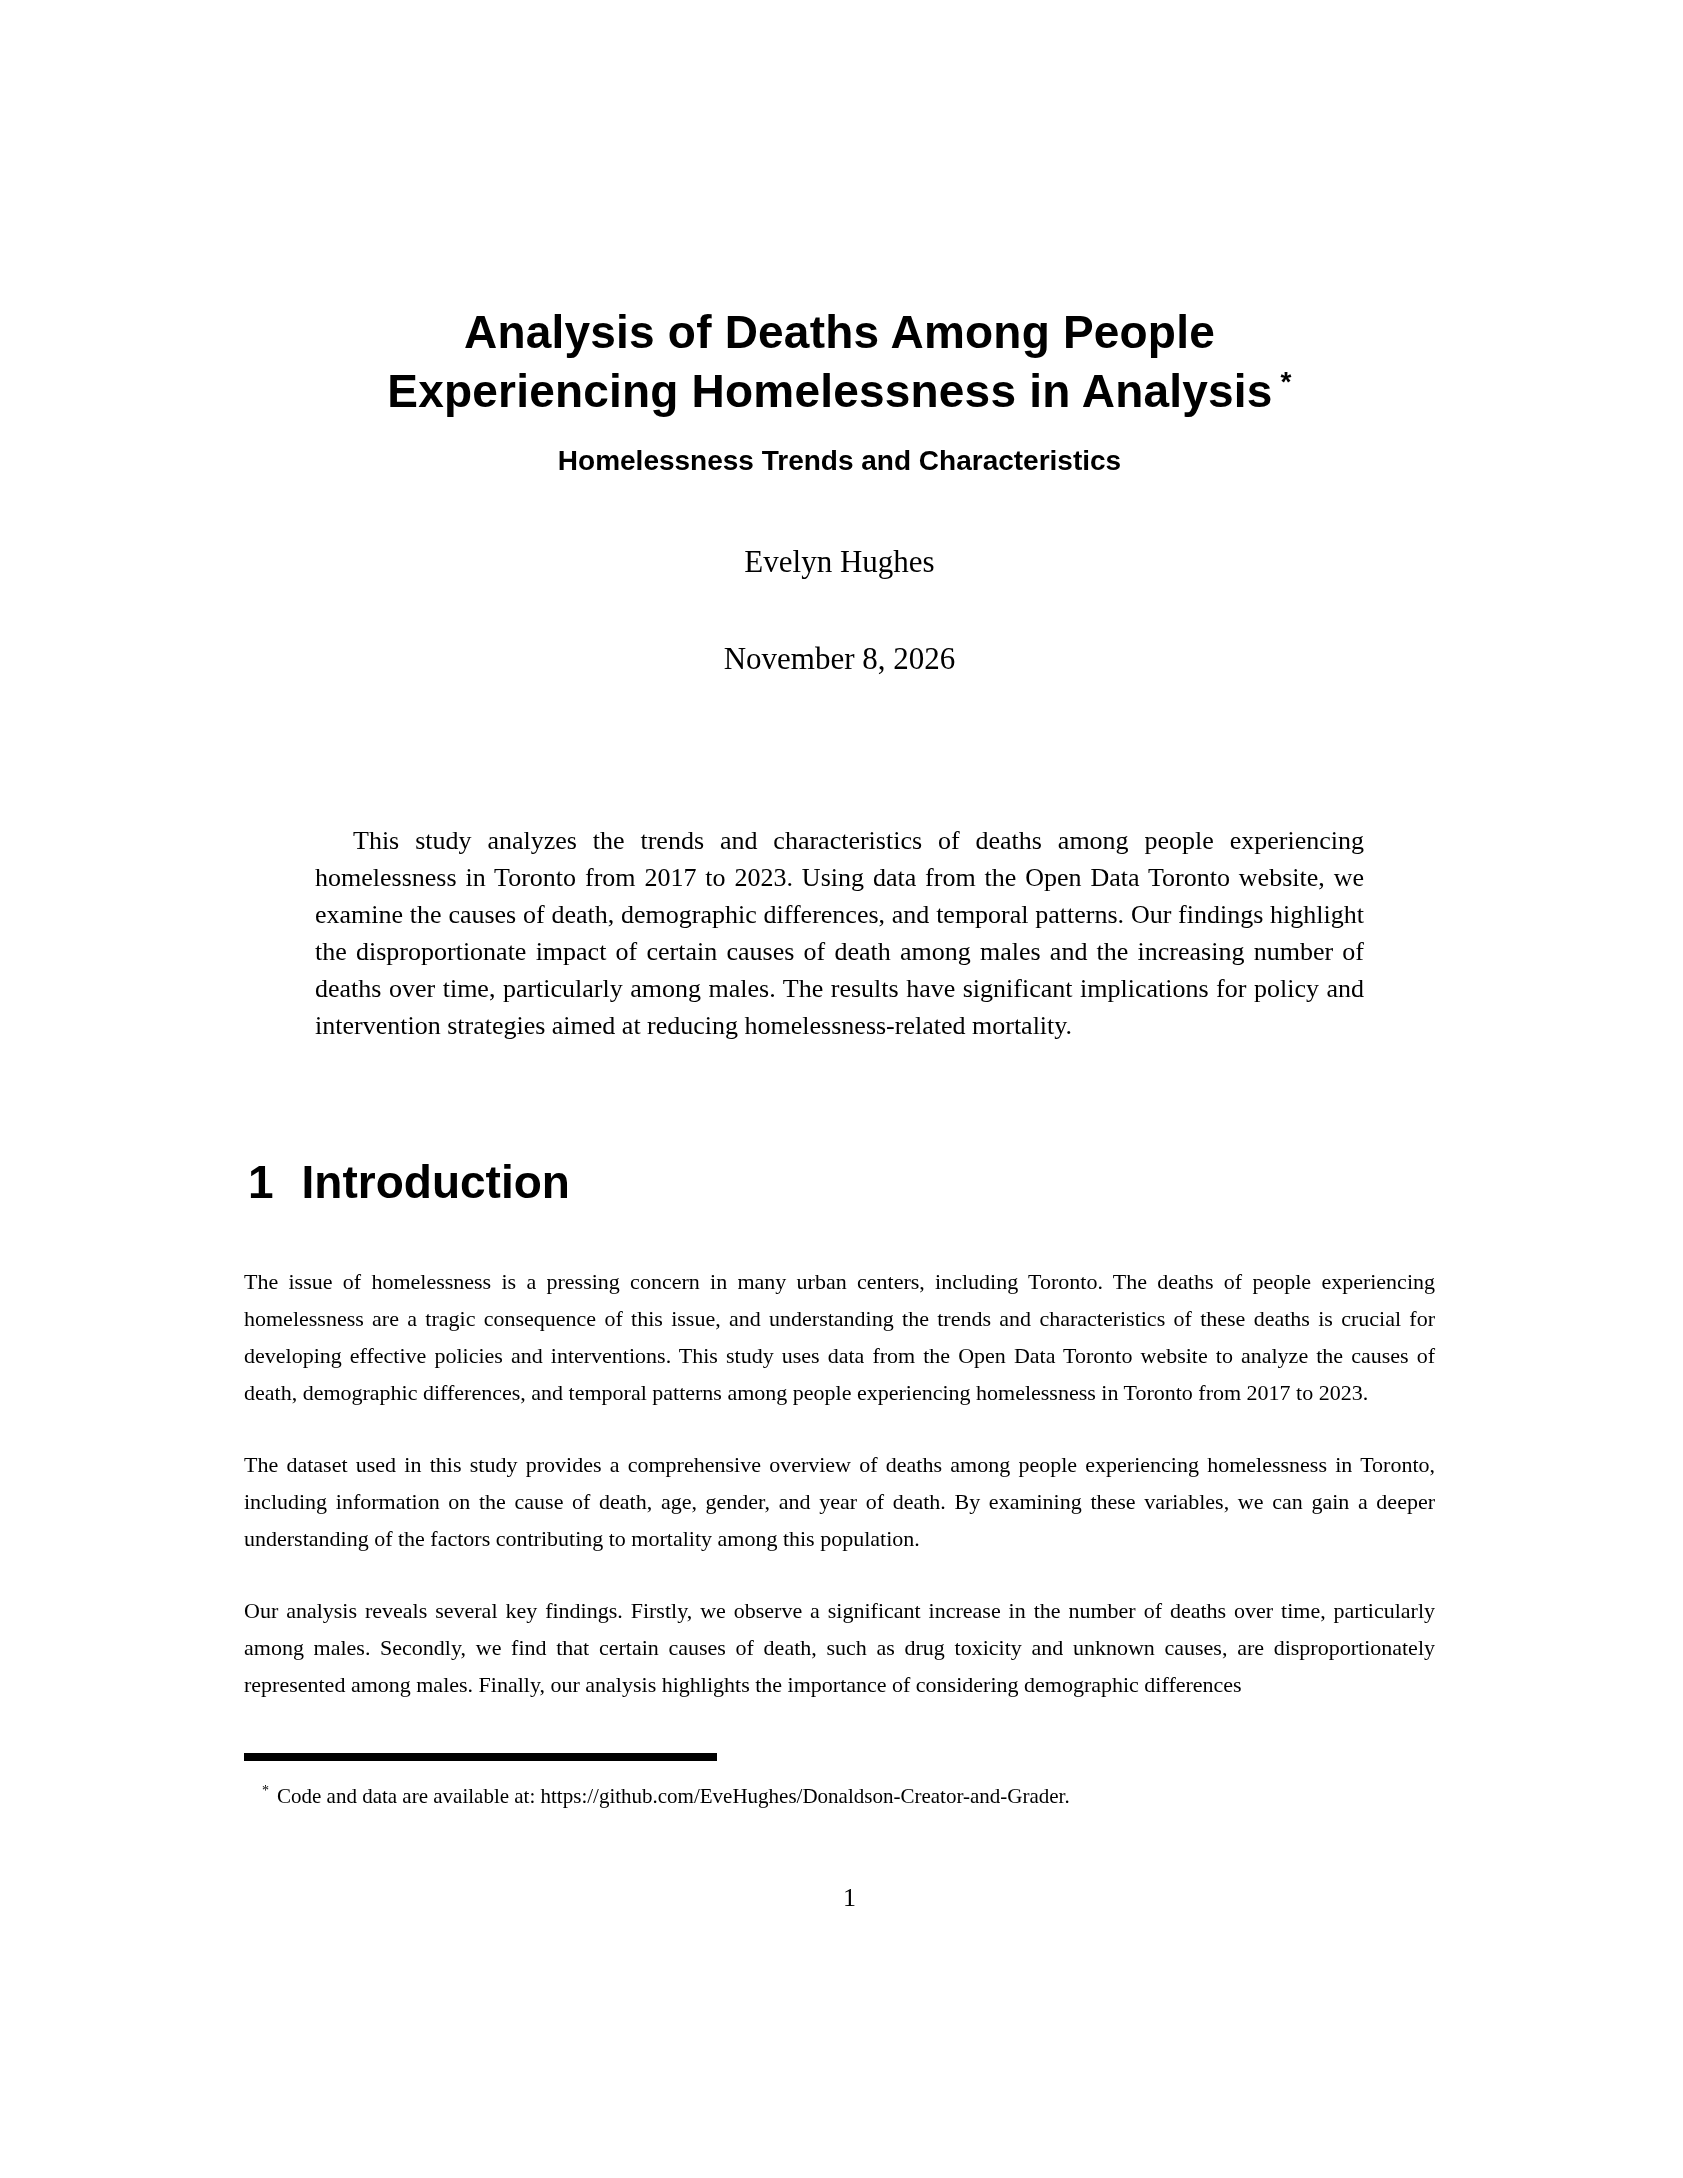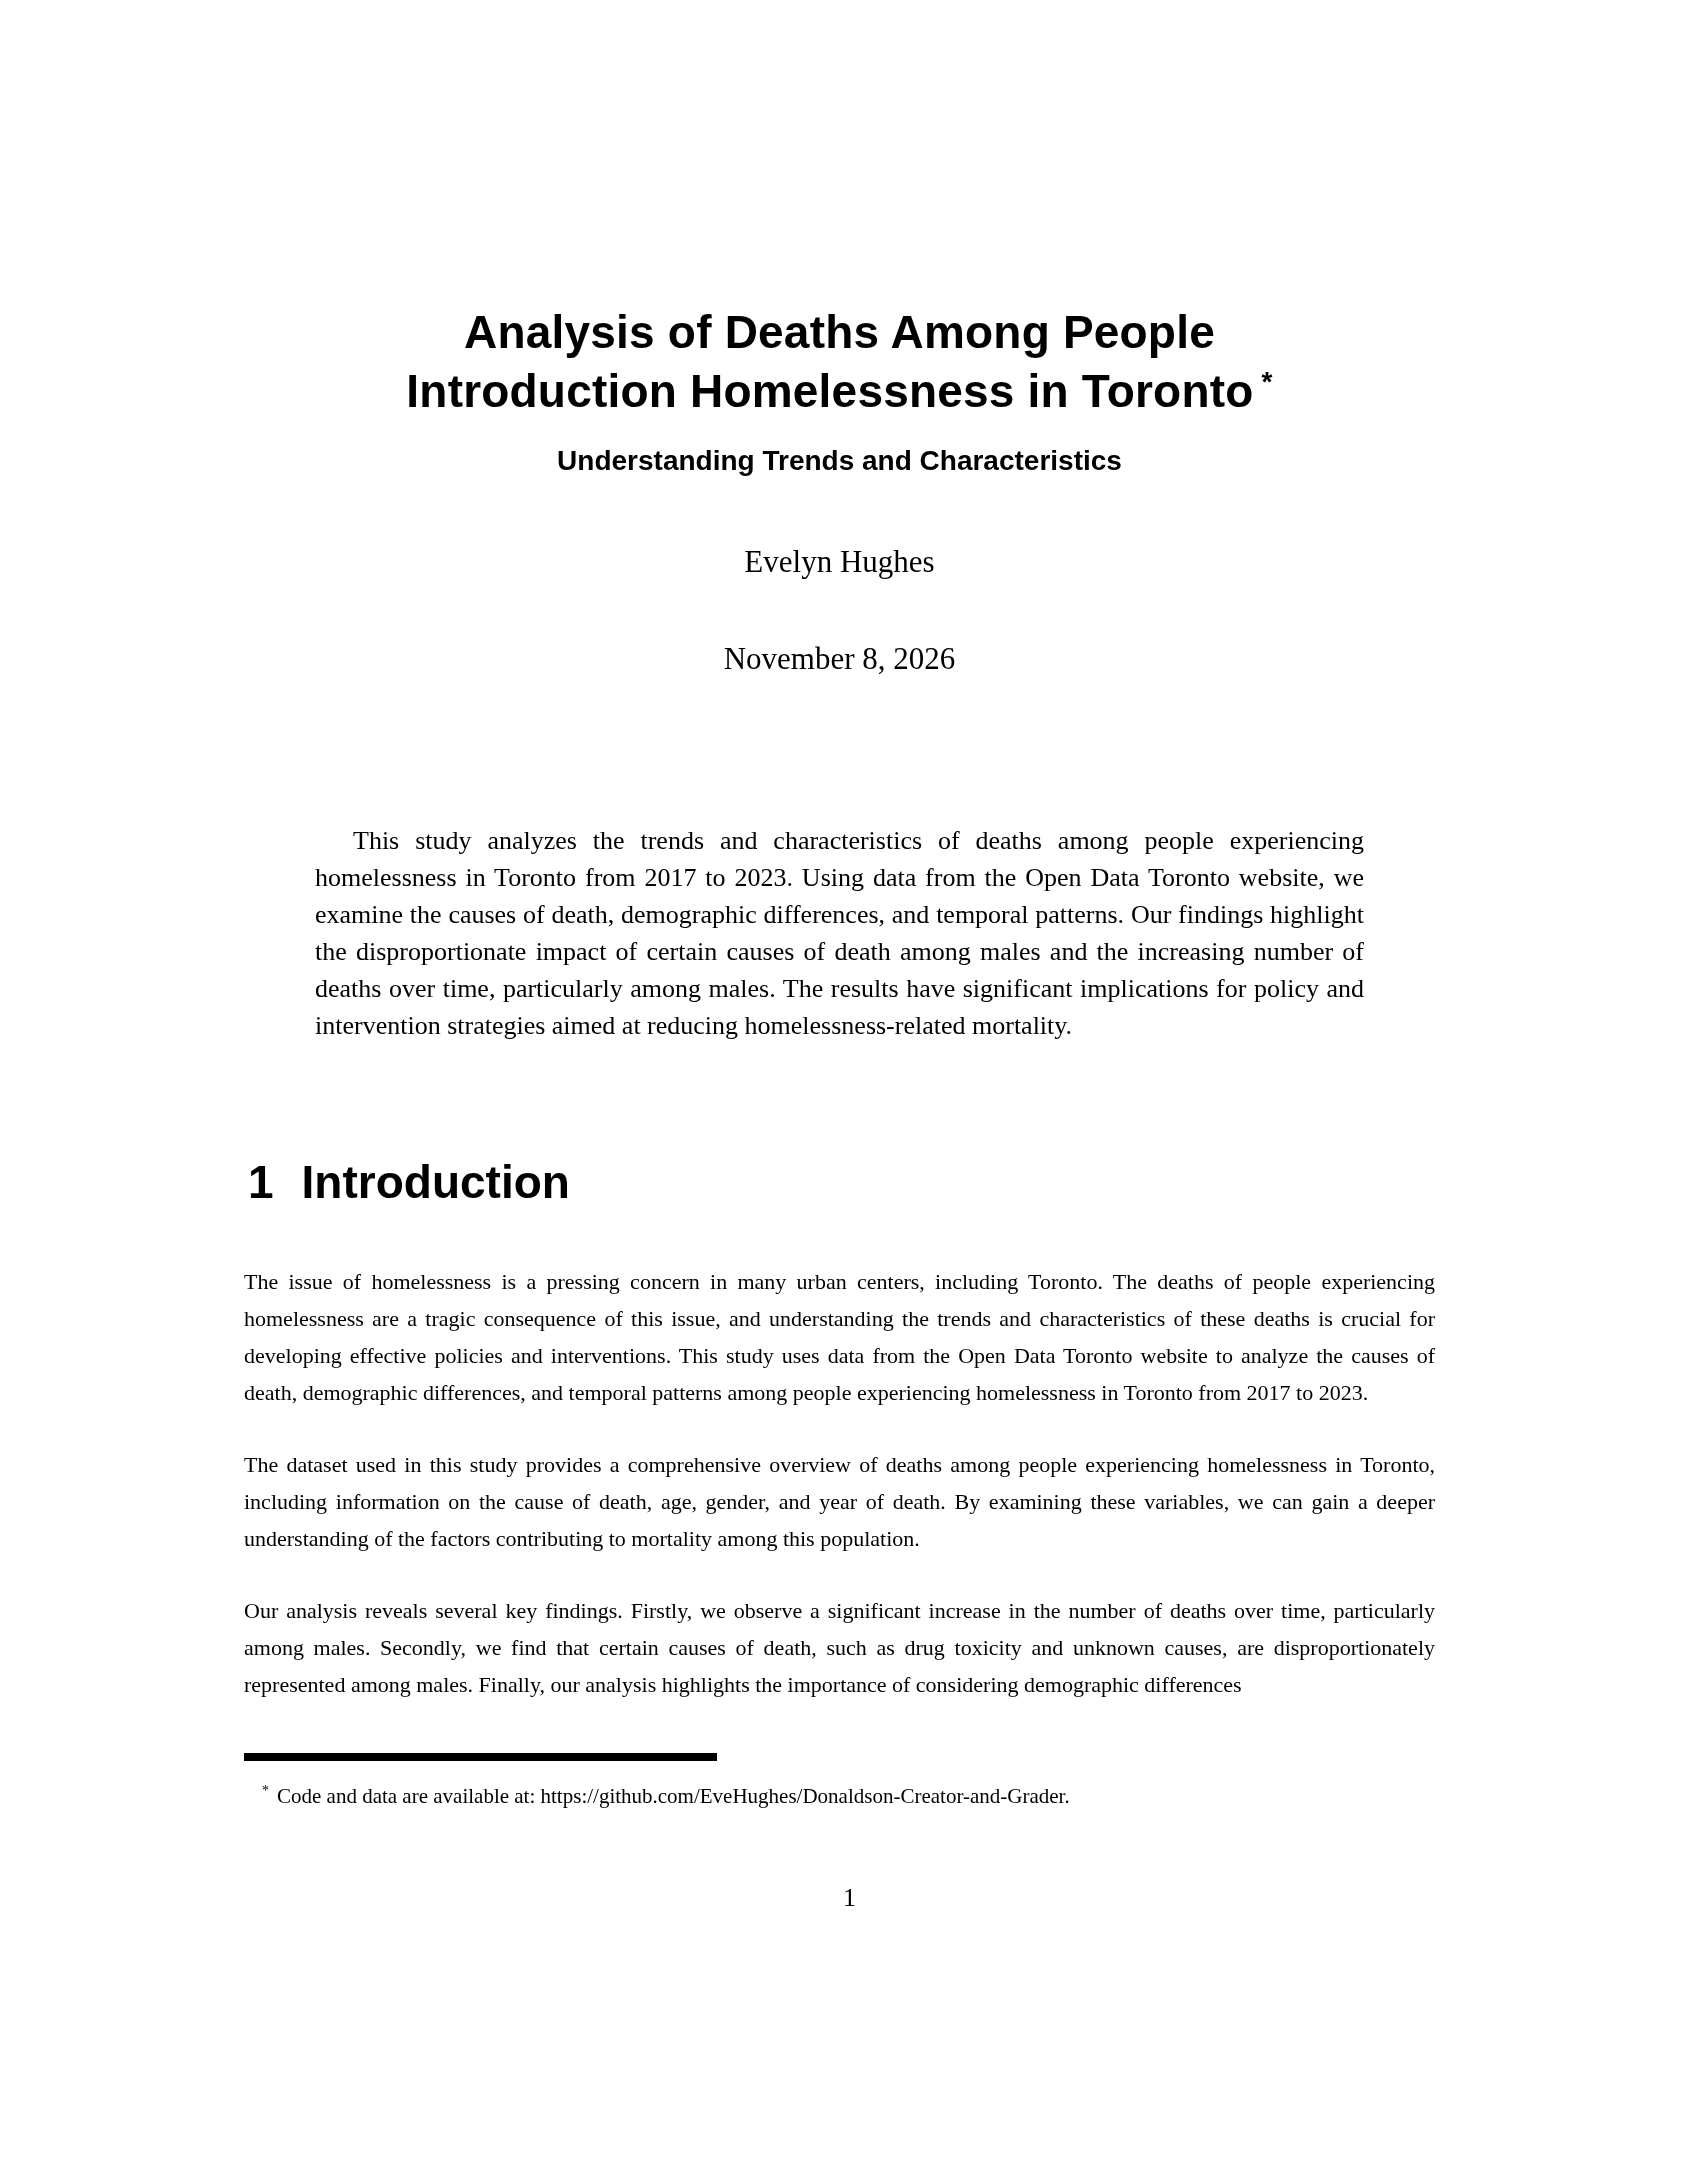--- a/index.html
+++ b/index.html
@@ -104,23 +104,23 @@
 </style>
 </head>
 <body>
 
 <div class="page">
   <div class="content">
 
     <header class="titleblock">
       <h1 class="title">
         <span>Analysis of Deaths Among People</span><br>
-        <span>Introduction Homelessness in Toronto</span><sup>*</sup>
+        <span>Experiencing Homelessness in Analysis</span><sup>*</sup>
       </h1>
-      <div class="subtitle">Understanding Trends and Characteristics</div>
+      <div class="subtitle">Homelessness Trends and Characteristics</div>
       <div class="author">Evelyn Hughes</div>
       <div class="date">November 8, 2026</div>
     </header>
 
     <section class="abstract">
       <p>This study analyzes the trends and characteristics of deaths among people experiencing homelessness in Toronto from 2017 to 2023. Using data from the Open Data Toronto website, we examine the causes of death, demographic differences, and temporal patterns. Our findings highlight the disproportionate impact of certain causes of death among males and the increasing number of deaths over time, particularly among males. The results have significant implications for policy and intervention strategies aimed at reducing homelessness-related mortality.</p>
     </section>
 
     <h2 class="section-heading">
       <span class="sec-num">1</span><span>Introduction</span>

